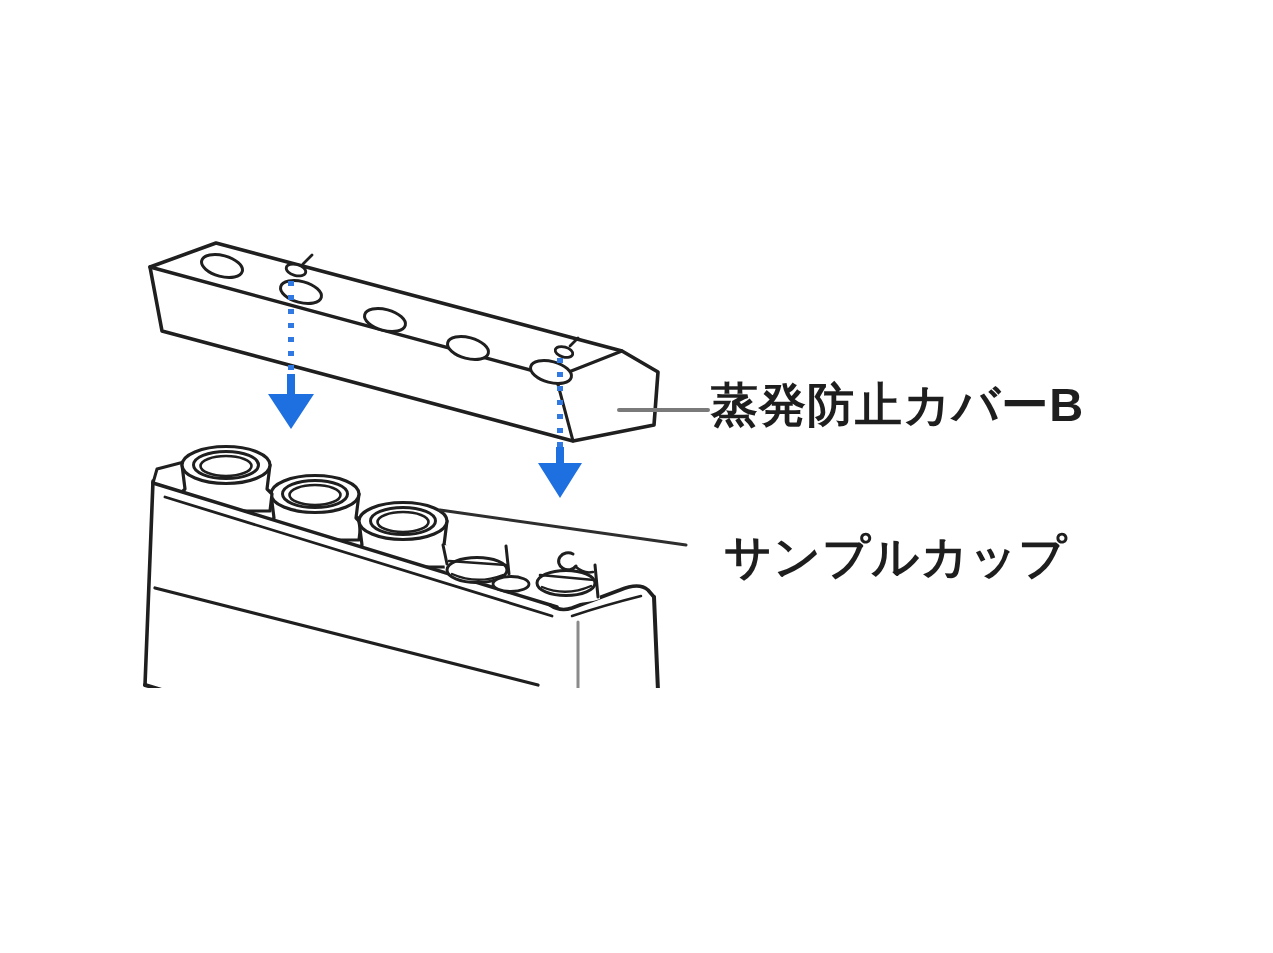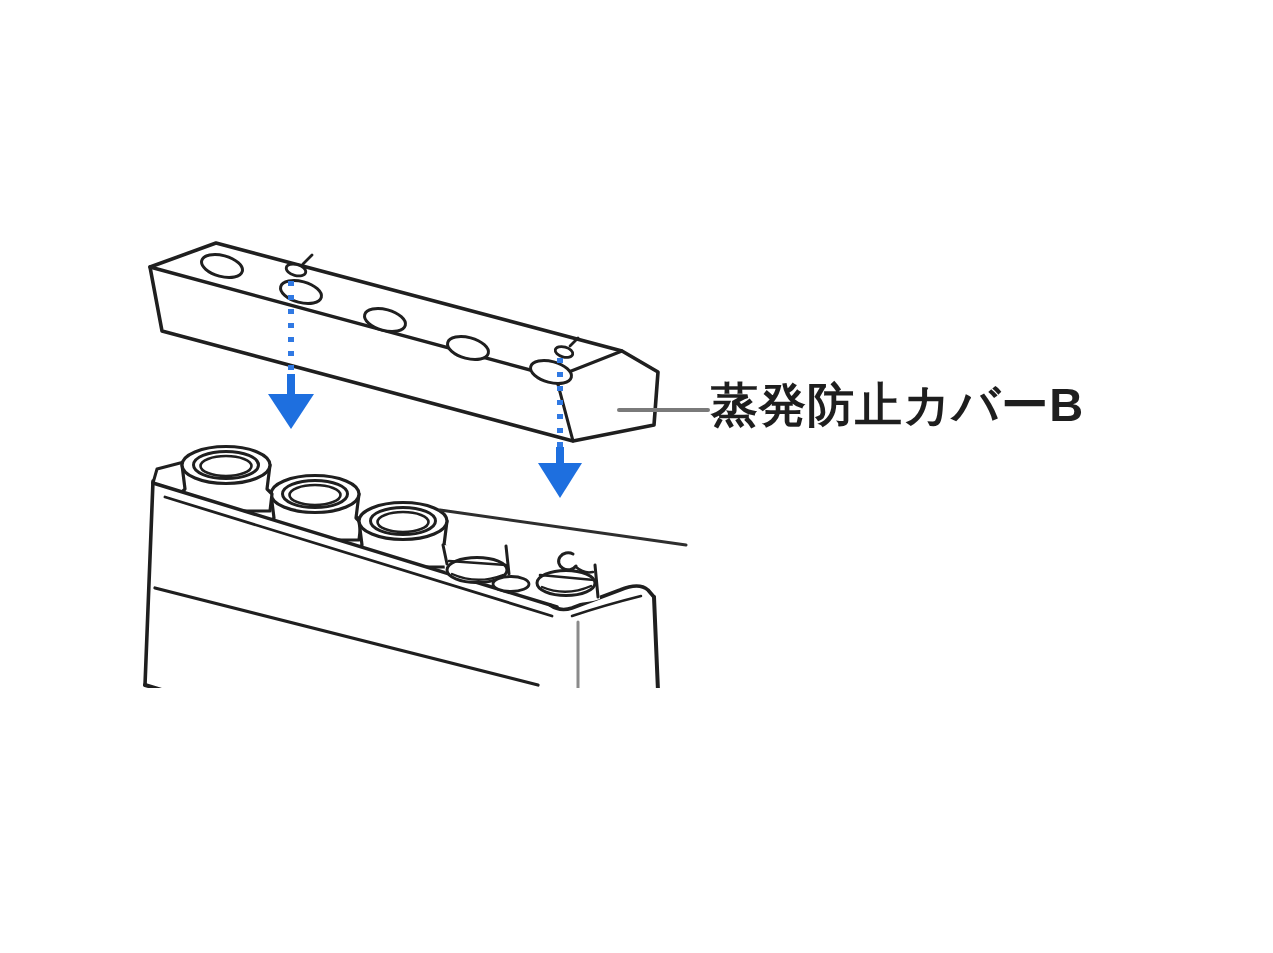--- a/index.html
+++ b/index.html
@@ -131,14 +131,15 @@
       </g>
     </g>
 
     <path d="M619,410 L708,410" stroke="#7a7a7a" stroke-width="4" stroke-linecap="round"></path>
     <path d="M440,510 L686,545" stroke="#2e2e2e" stroke-width="3" stroke-linecap="round"></path>
     <path d="M617,712 L708,712" stroke="#5f5f5f" stroke-width="4" stroke-linecap="round"></path>
   </svg>
 
   <div class="part-label lbl-cover">蒸発防止カバーB</div>
 
+  <div class="part-label lbl-cup">サンプルカップ</div>
 
 </div>
 
 </body></html>

